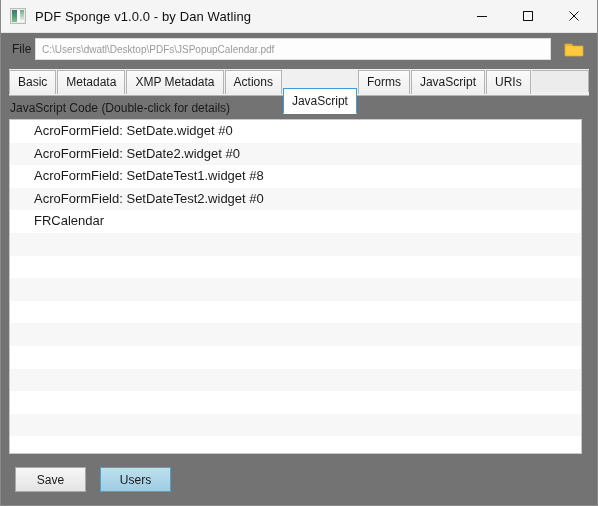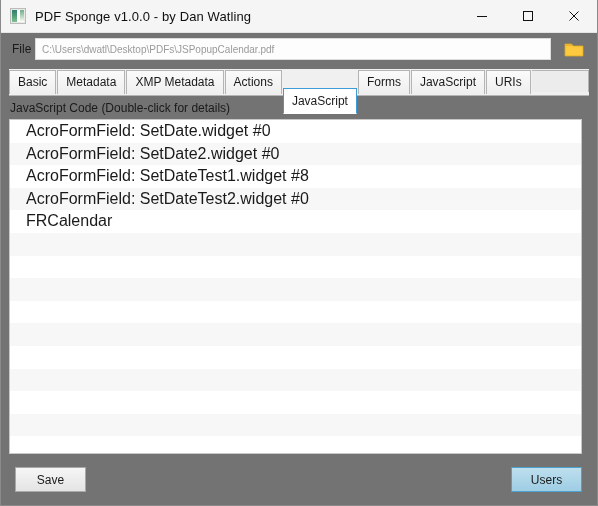--- a/index.html
+++ b/index.html
@@ -182,36 +182,36 @@
     margin: 0 15px 0 8px;
     flex: 1;
     background: #ffffff;
     border: 1px solid #c8c8c8;
     box-sizing: border-box;
     overflow: hidden;
   }
   .list-row {
     height: 22.6px;
     line-height: 22.6px;
-    padding-left: 16px;
-    font-size: 16px;
+    padding-left: 24px;
+    font-size: 13px;
     color: #1a1a1a;
     white-space: nowrap;
     overflow: hidden;
     background: #ffffff;
   }
   .list-row.alt { background: #f7f7f7; }
 
   
   .footer {
     height: 51px;
     min-height: 51px;
     display: flex;
     align-items: center;
-    justify-content: space-between;
+    justify-content: flex-start;
     padding-right: 15px;
   }
   .btn {
     width: 71px;
     height: 25px;
     font-size: 12px;
     font-family: "Liberation Sans", sans-serif;
     color: #1a1a1a;
     display: flex;
     align-items: center;

